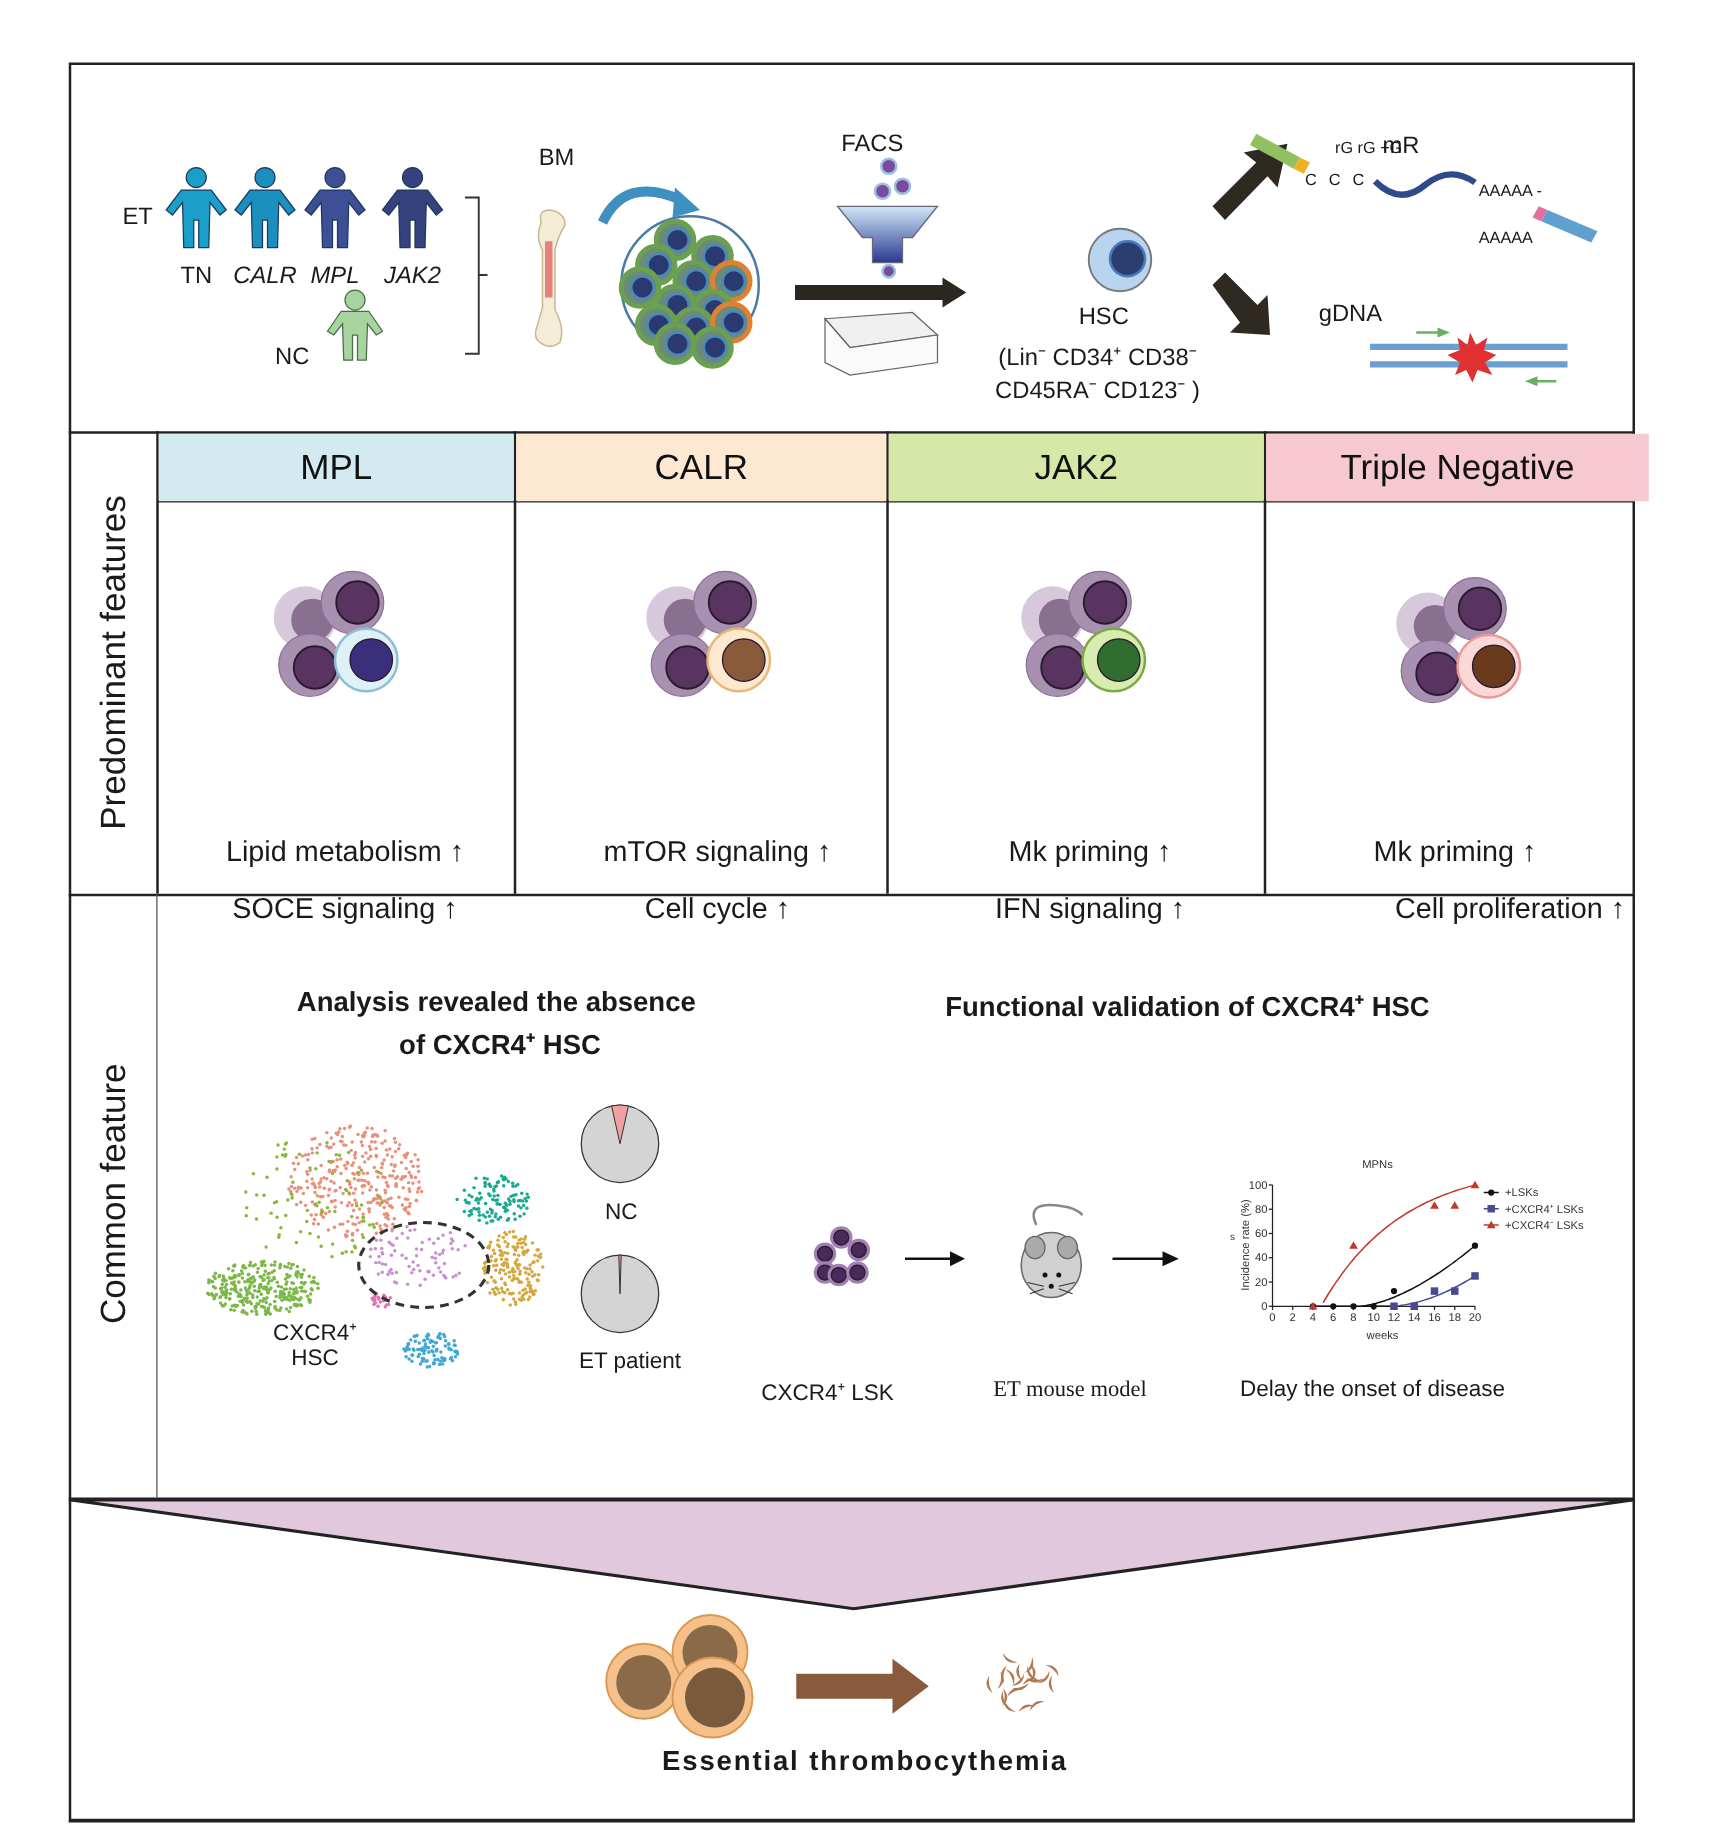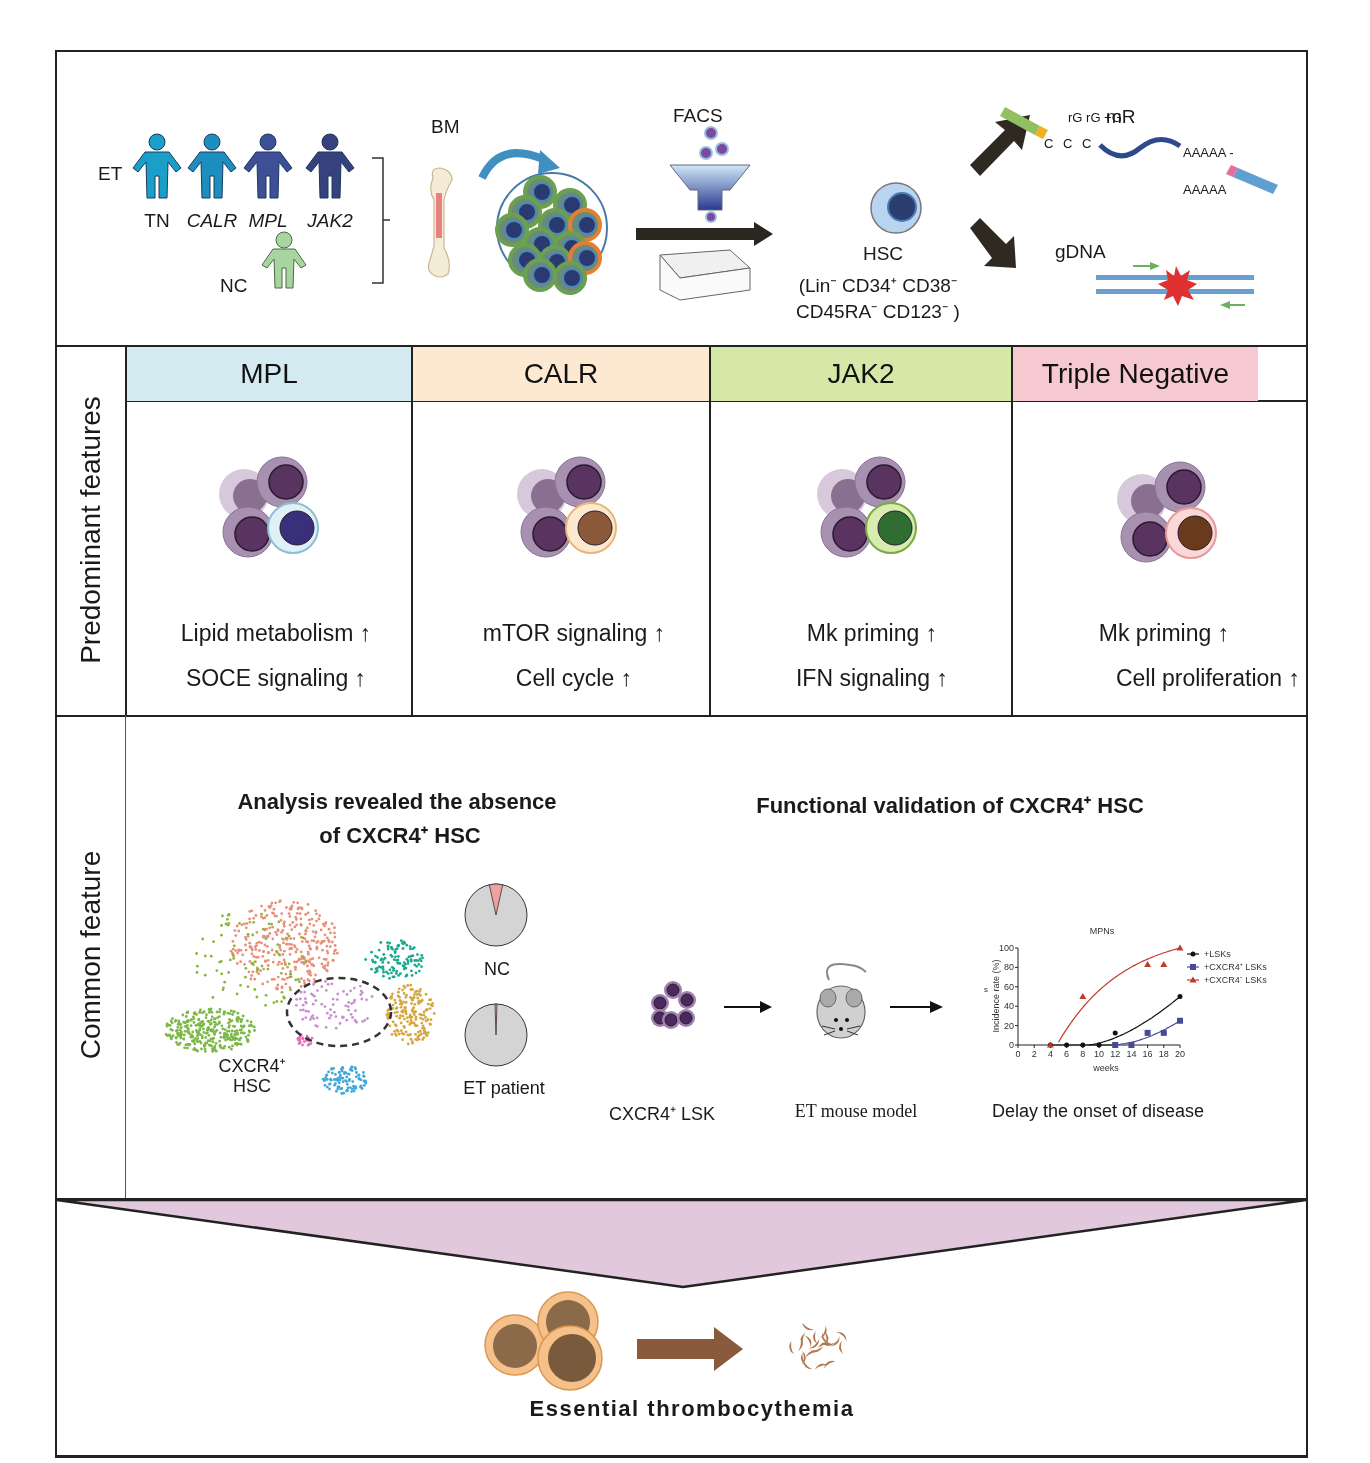--- a/index.html
+++ b/index.html
@@ -4,21 +4,21 @@
 <style>
   html, body { margin:0; padding:0; background:#fff; }
   body { width:1370px; height:1463px; position:relative; font-family:"Liberation Sans", sans-serif; color:#1a1a1a; overflow:hidden; }
   .frame { position:absolute; left:55px; top:50px; width:1253px; height:1407px; border:2px solid #222; box-sizing:border-box; }
   .hline { position:absolute; height:0; border-top:2px solid #222; }
   .vline { position:absolute; width:0; border-left:2px solid #222; }
   .vthin { position:absolute; width:0; border-left:1px solid #555; }
   .txt { position:absolute; white-space:nowrap; }
   .c { text-align:center; transform:translateX(-50%); }
   .hdr { position:absolute; top:347px; height:54px; display:flex; align-items:center; justify-content:center; font-size:28px; color:#111; box-sizing:border-box; }
-  .feat { position:absolute; font-size:23px; text-align:center; white-space:nowrap; transform:translateX(-50%); }
+  .feat { position:absolute; font-size:23px; text-align:center; white-space:nowrap; transform:translateX(-50%);margin-top:48px; }
   .vert { position:absolute; transform-origin:center; transform:translate(-50%,-50%) rotate(-90deg); font-size:28px; white-space:nowrap; }
   .sm { font-size:19px; }
   .bold { font-weight:bold; }
   svg { position:absolute; overflow:visible; }
 </style>
 </head>
 <body>
 
 <div class="frame"></div>
 <div class="hline" style="left:55px;top:345px;width:1253px;"></div>
@@ -169,21 +169,21 @@
 
 <div class="hdr" style="left: 127px; width: 284px; background: rgb(211, 234, 240);">
     <span>MPL</span>
   </div>
 <div class="hdr" style="left: 413px; width: 296px; background: rgb(253, 232, 210);">
     <span>CALR</span>
   </div>
 <div class="hdr" style="left: 711px; width: 300px; background: rgb(214, 232, 168);">
     <span>JAK2</span>
   </div>
-<div class="hdr" style="left: 1013px; width: 245px; background: rgb(245, 201, 207);">
+<div class="hdr" style="left: 1013px; width: 306px; background: rgb(245, 201, 207);">
     <span>Triple Negative</span>
   </div>
 
 <svg id="cellclusters" style="left:0;top:0;" width="1370" height="720">
     <g transform="translate(268,510)">
       <circle cx="-24" cy="-16" r="25" fill="#d8c8dc"></circle>
       <circle cx="-18" cy="-14" r="17" fill="#8a7090"></circle>
       <circle cx="14" cy="-28" r="25" fill="#a890b0" stroke="#8a7098" stroke-width="1"></circle>
       <circle cx="18" cy="-28" r="17" fill="#5a3460" stroke="#2a1a30" stroke-width="1.5"></circle>
       <circle cx="-20" cy="22" r="25" fill="#a890b0" stroke="#8a7098" stroke-width="1"></circle>

